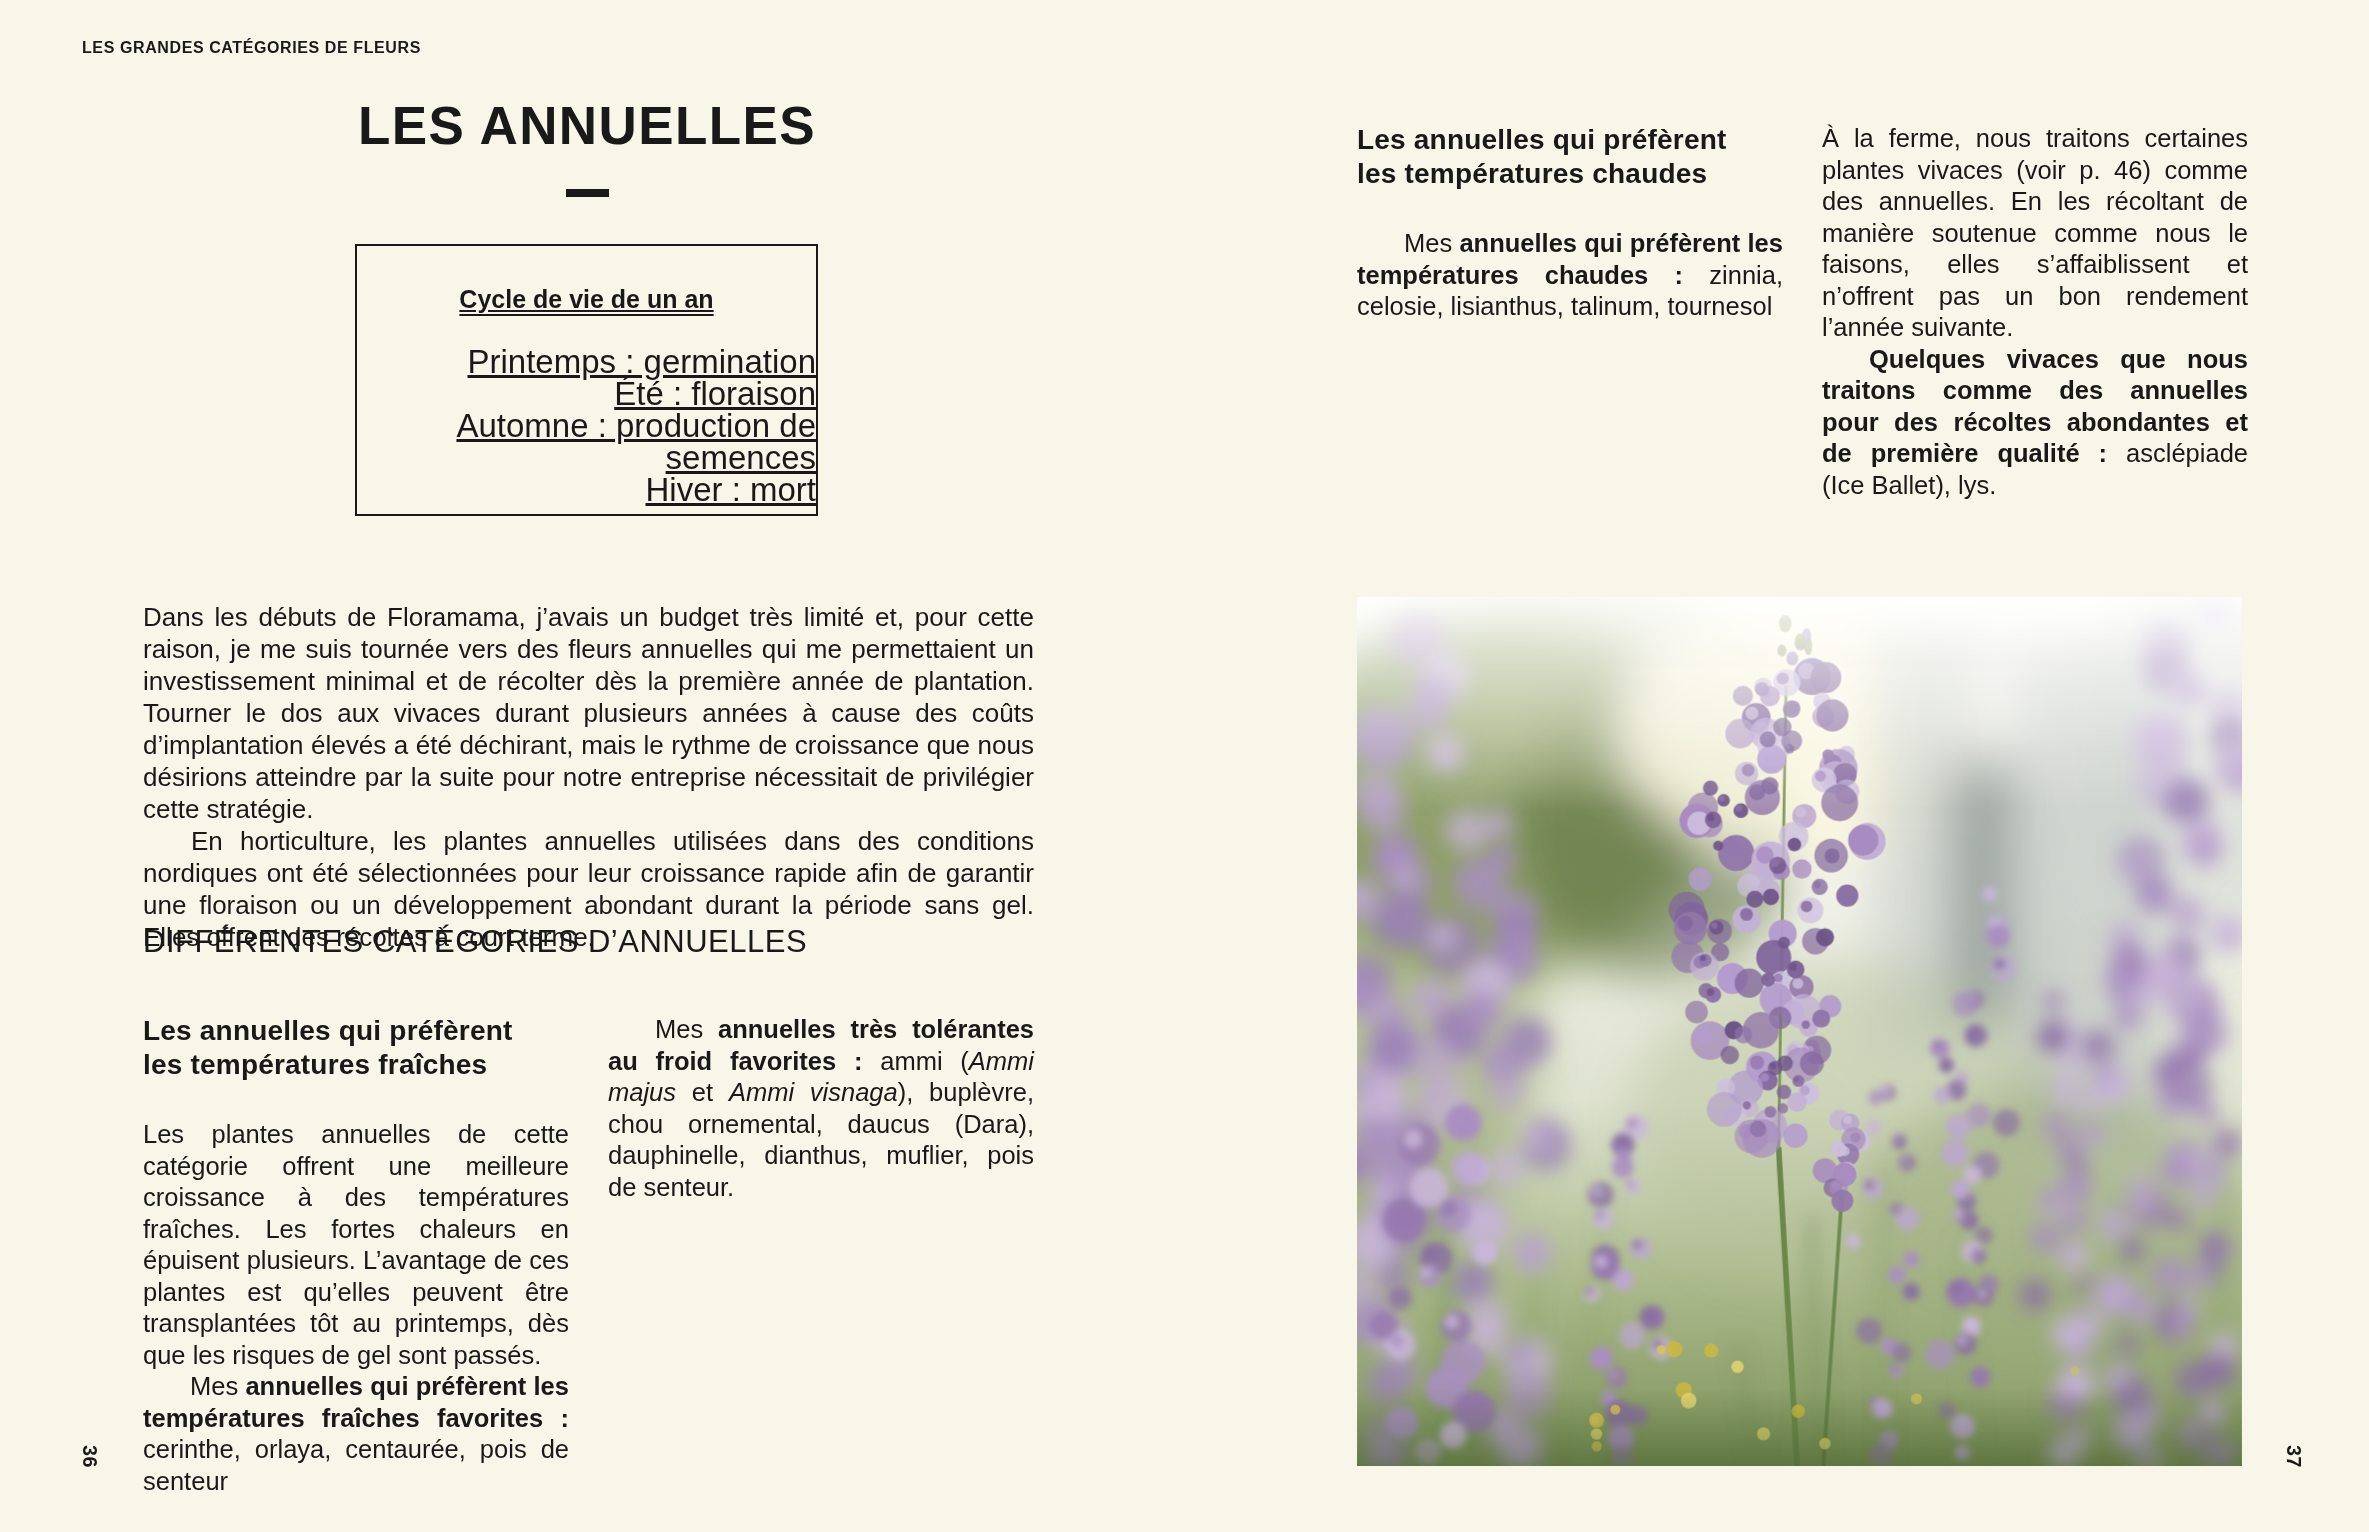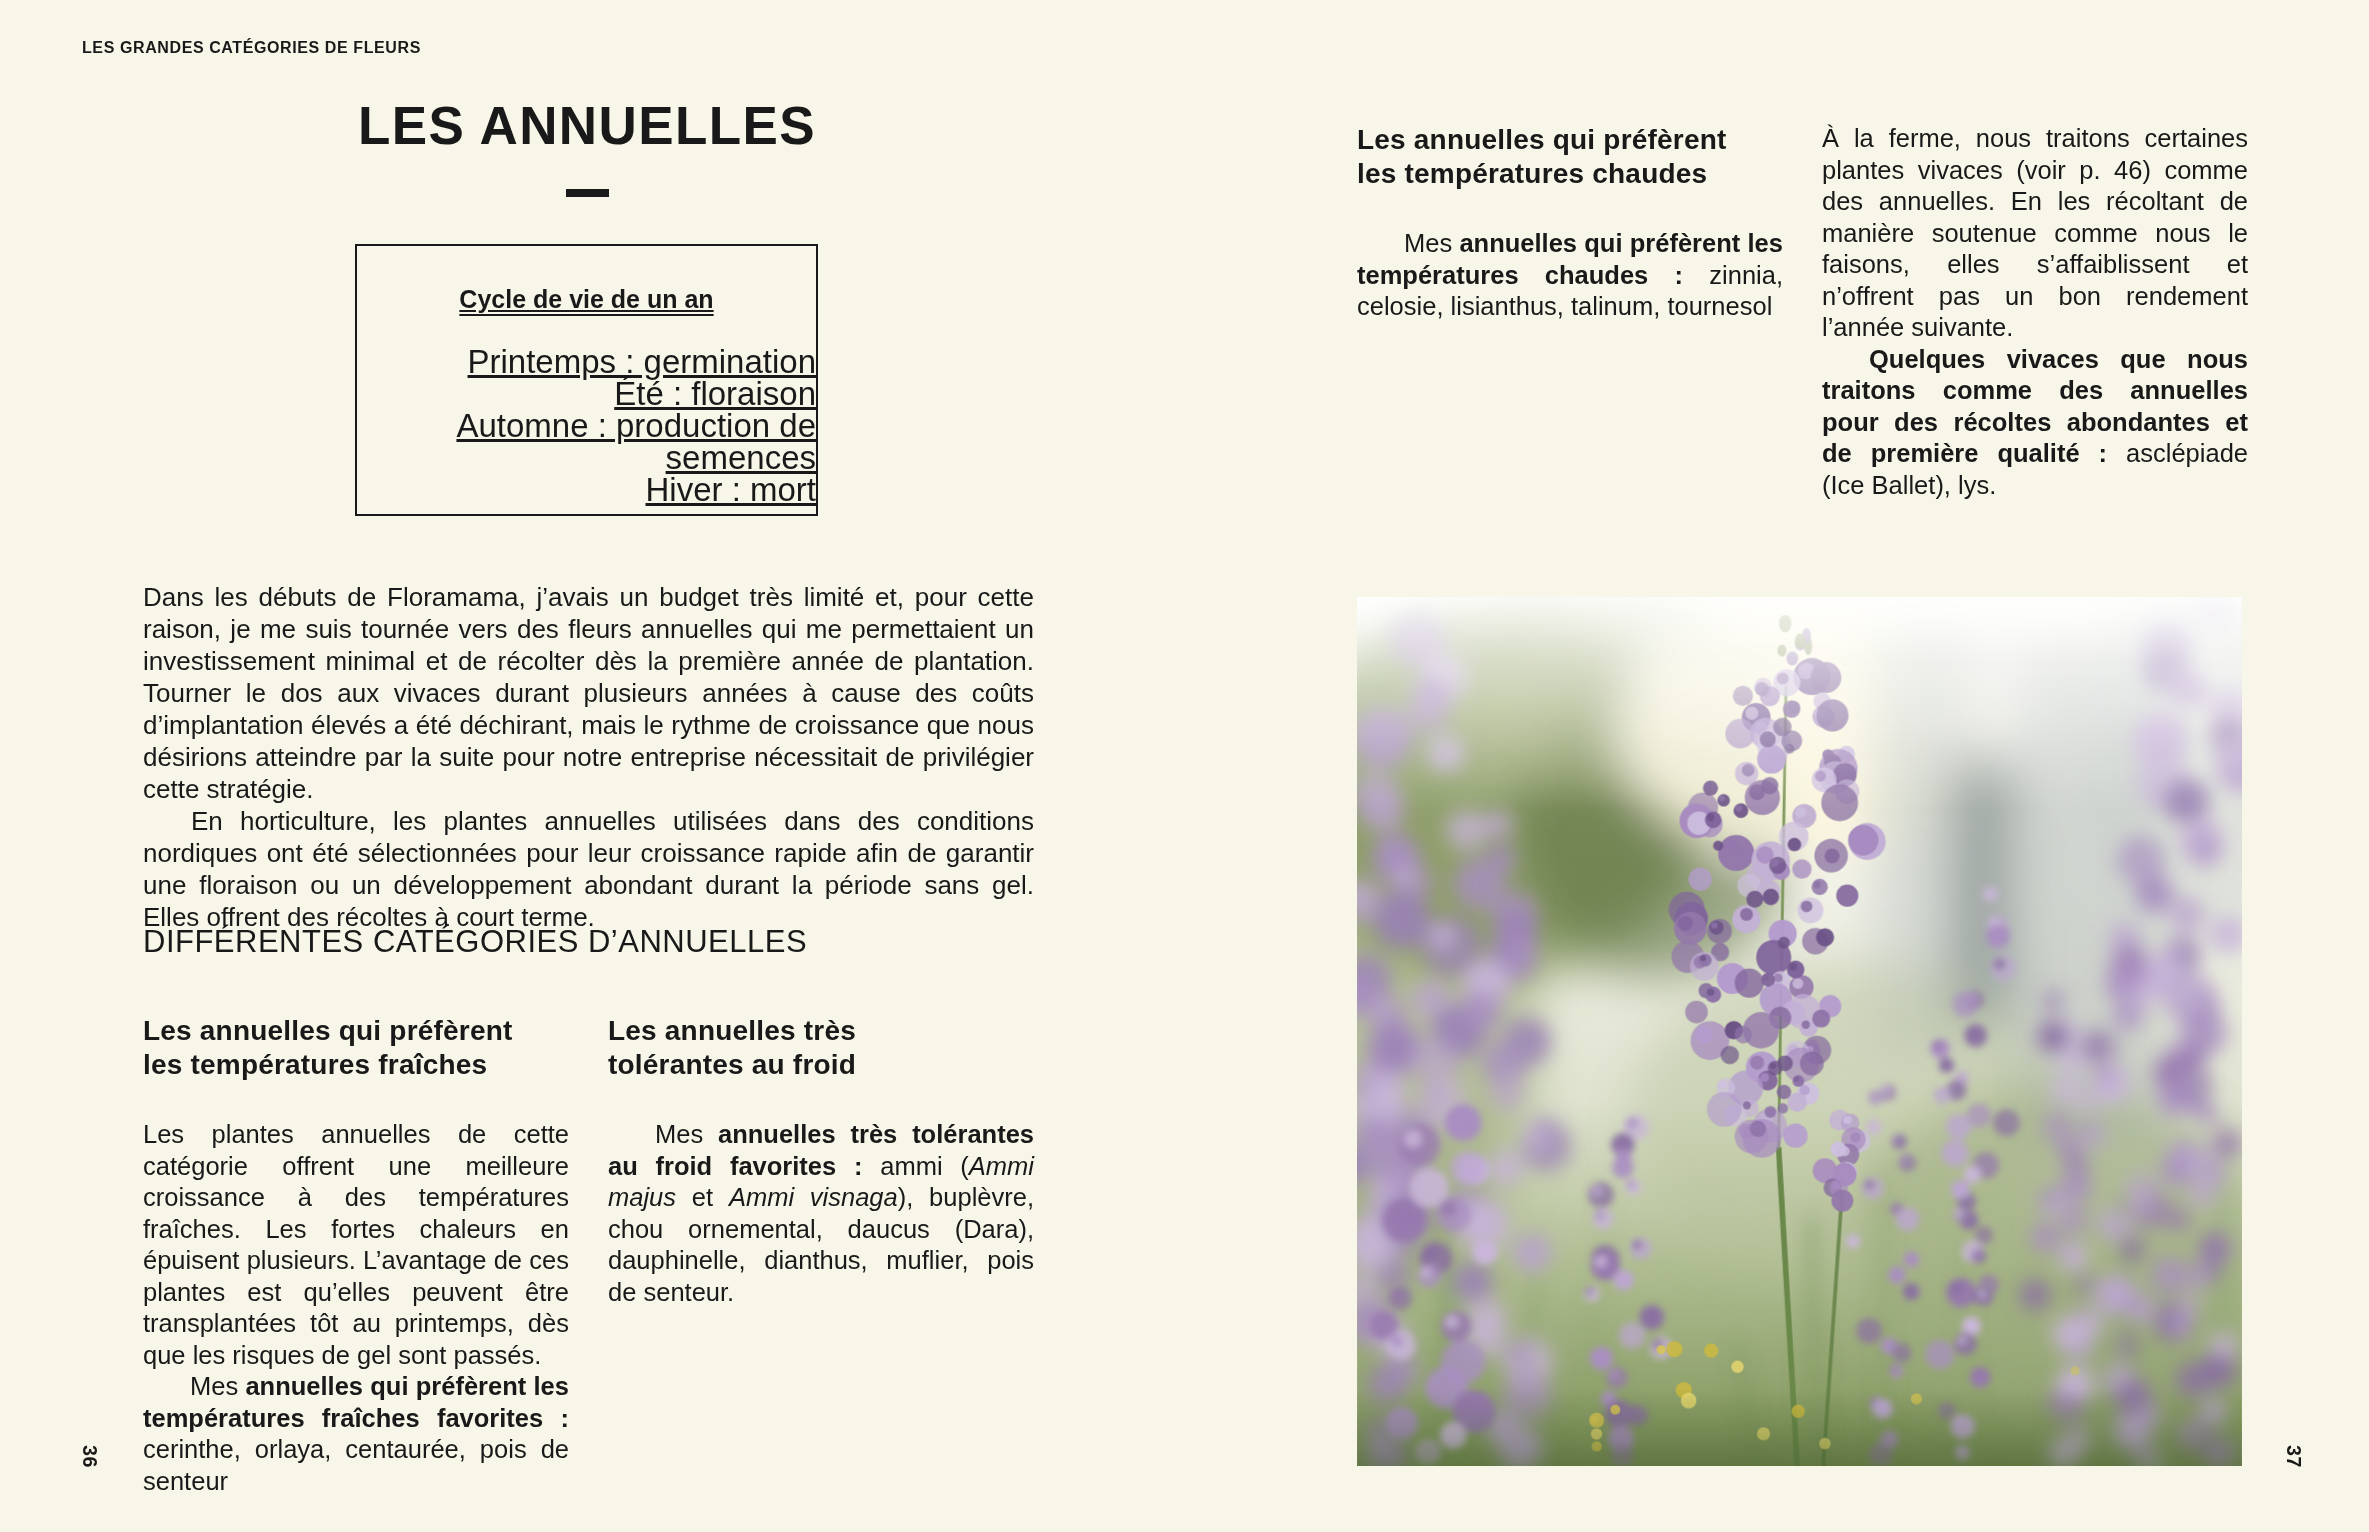--- a/index.html
+++ b/index.html
@@ -28,21 +28,21 @@
     position:absolute;left:355px;top:244px;width:463px;height:272px;
     border:2.8px solid #191919;box-sizing:border-box;text-decoration:underline;
   }
   .cycle-title{
     margin-top:39px;text-align:center;font-size:25px;font-weight:bold;
     text-decoration:underline;text-underline-offset:5.6px;text-decoration-thickness:1.9px;
   }
   .cycle-lines{margin:32px 0 0 32px;font-size:33px;line-height:32px;text-align:right;}
   .cycle-lines span{display:block;}
   .intro{
-    position:absolute;left:143px;top:581px;width:891px;
+    position:absolute;left:143px;top:601px;width:891px;
     font-size:26px;line-height:32px;text-align:justify;
   }
   .intro p{margin:0;}
   .indent{text-indent:48px;}
   .section-heading{
     position:absolute;left:143px;top:924px;margin:0;
     font-size:31px;font-weight:normal;letter-spacing:0.5px;
   }
   .col{
     position:absolute;width:426px;
@@ -101,24 +101,20 @@
     <div class="col col-fraiches">
       <h3>
         <span class="hl">Les annuelles qui préfèrent</span>
         <span class="hl">les températures fraîches</span>
       </h3>
       <p>Les plantes annuelles de cette catégorie offrent une meilleure croissance à des températures fraîches. Les fortes chaleurs en épuisent plusieurs. L’avantage de ces plantes est qu’elles peuvent être transplantées tôt au printemps, dès que les risques de gel sont passés.</p>
       <p class="fav"><span class="seg-r">Mes </span><span class="seg-b">annuelles qui préfèrent les températures fraîches favorites :</span><span class="seg-r"> cerinthe, orlaya, centaurée, pois de senteur</span></p>
     </div>
 
     <div class="col col-froid">
-      <h3>
-        <span class="hl">Les annuelles très</span>
-        <span class="hl">tolérantes au froid</span>
-      </h3>
       <p class="fav"><span class="seg-r">Mes </span><span class="seg-b">annuelles très tolérantes au froid favorites :</span><span class="seg-r"> ammi (</span><span class="seg-i">Ammi majus</span><span class="seg-r"> et </span><span class="seg-i">Ammi visnaga</span><span class="seg-r">), buplèvre, chou ornemental, daucus (Dara), dauphinelle, dianthus, muflier, pois de senteur.</span></p>
     </div>
 
     <div class="page-num pn-left">36</div>
   </section>
 
   <section>
 
     <div class="col col-chaudes">
       <h3>

